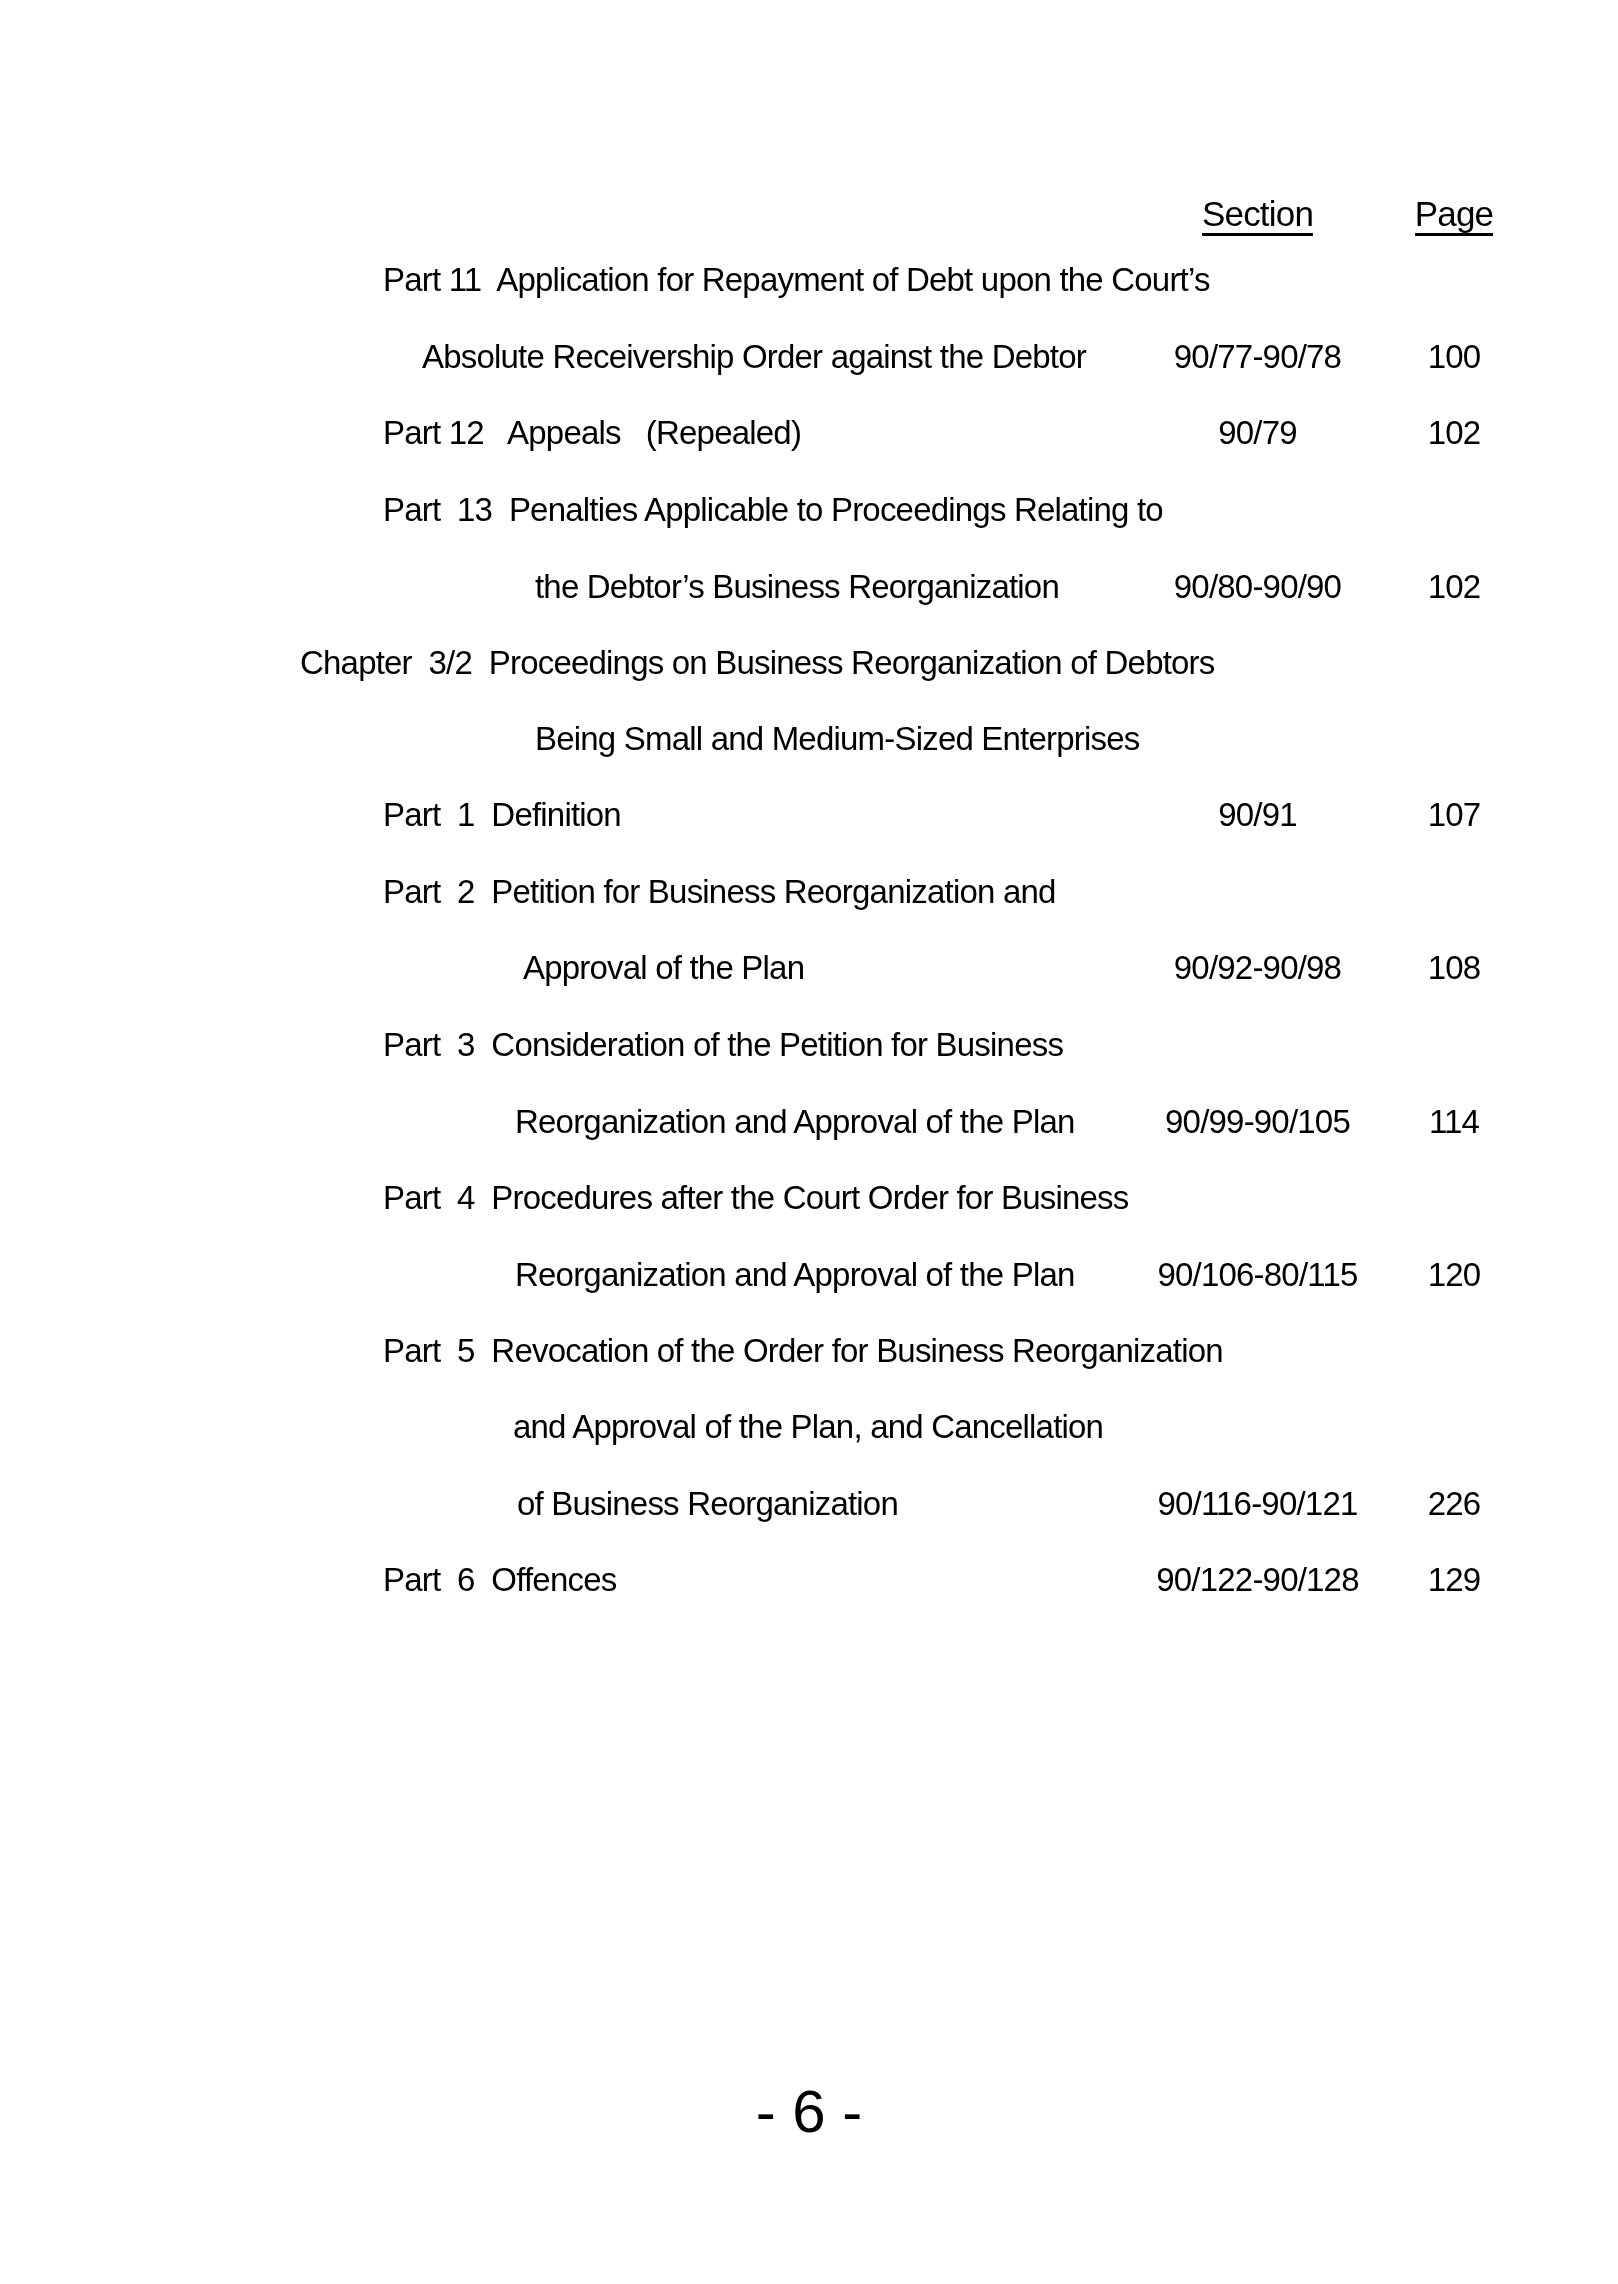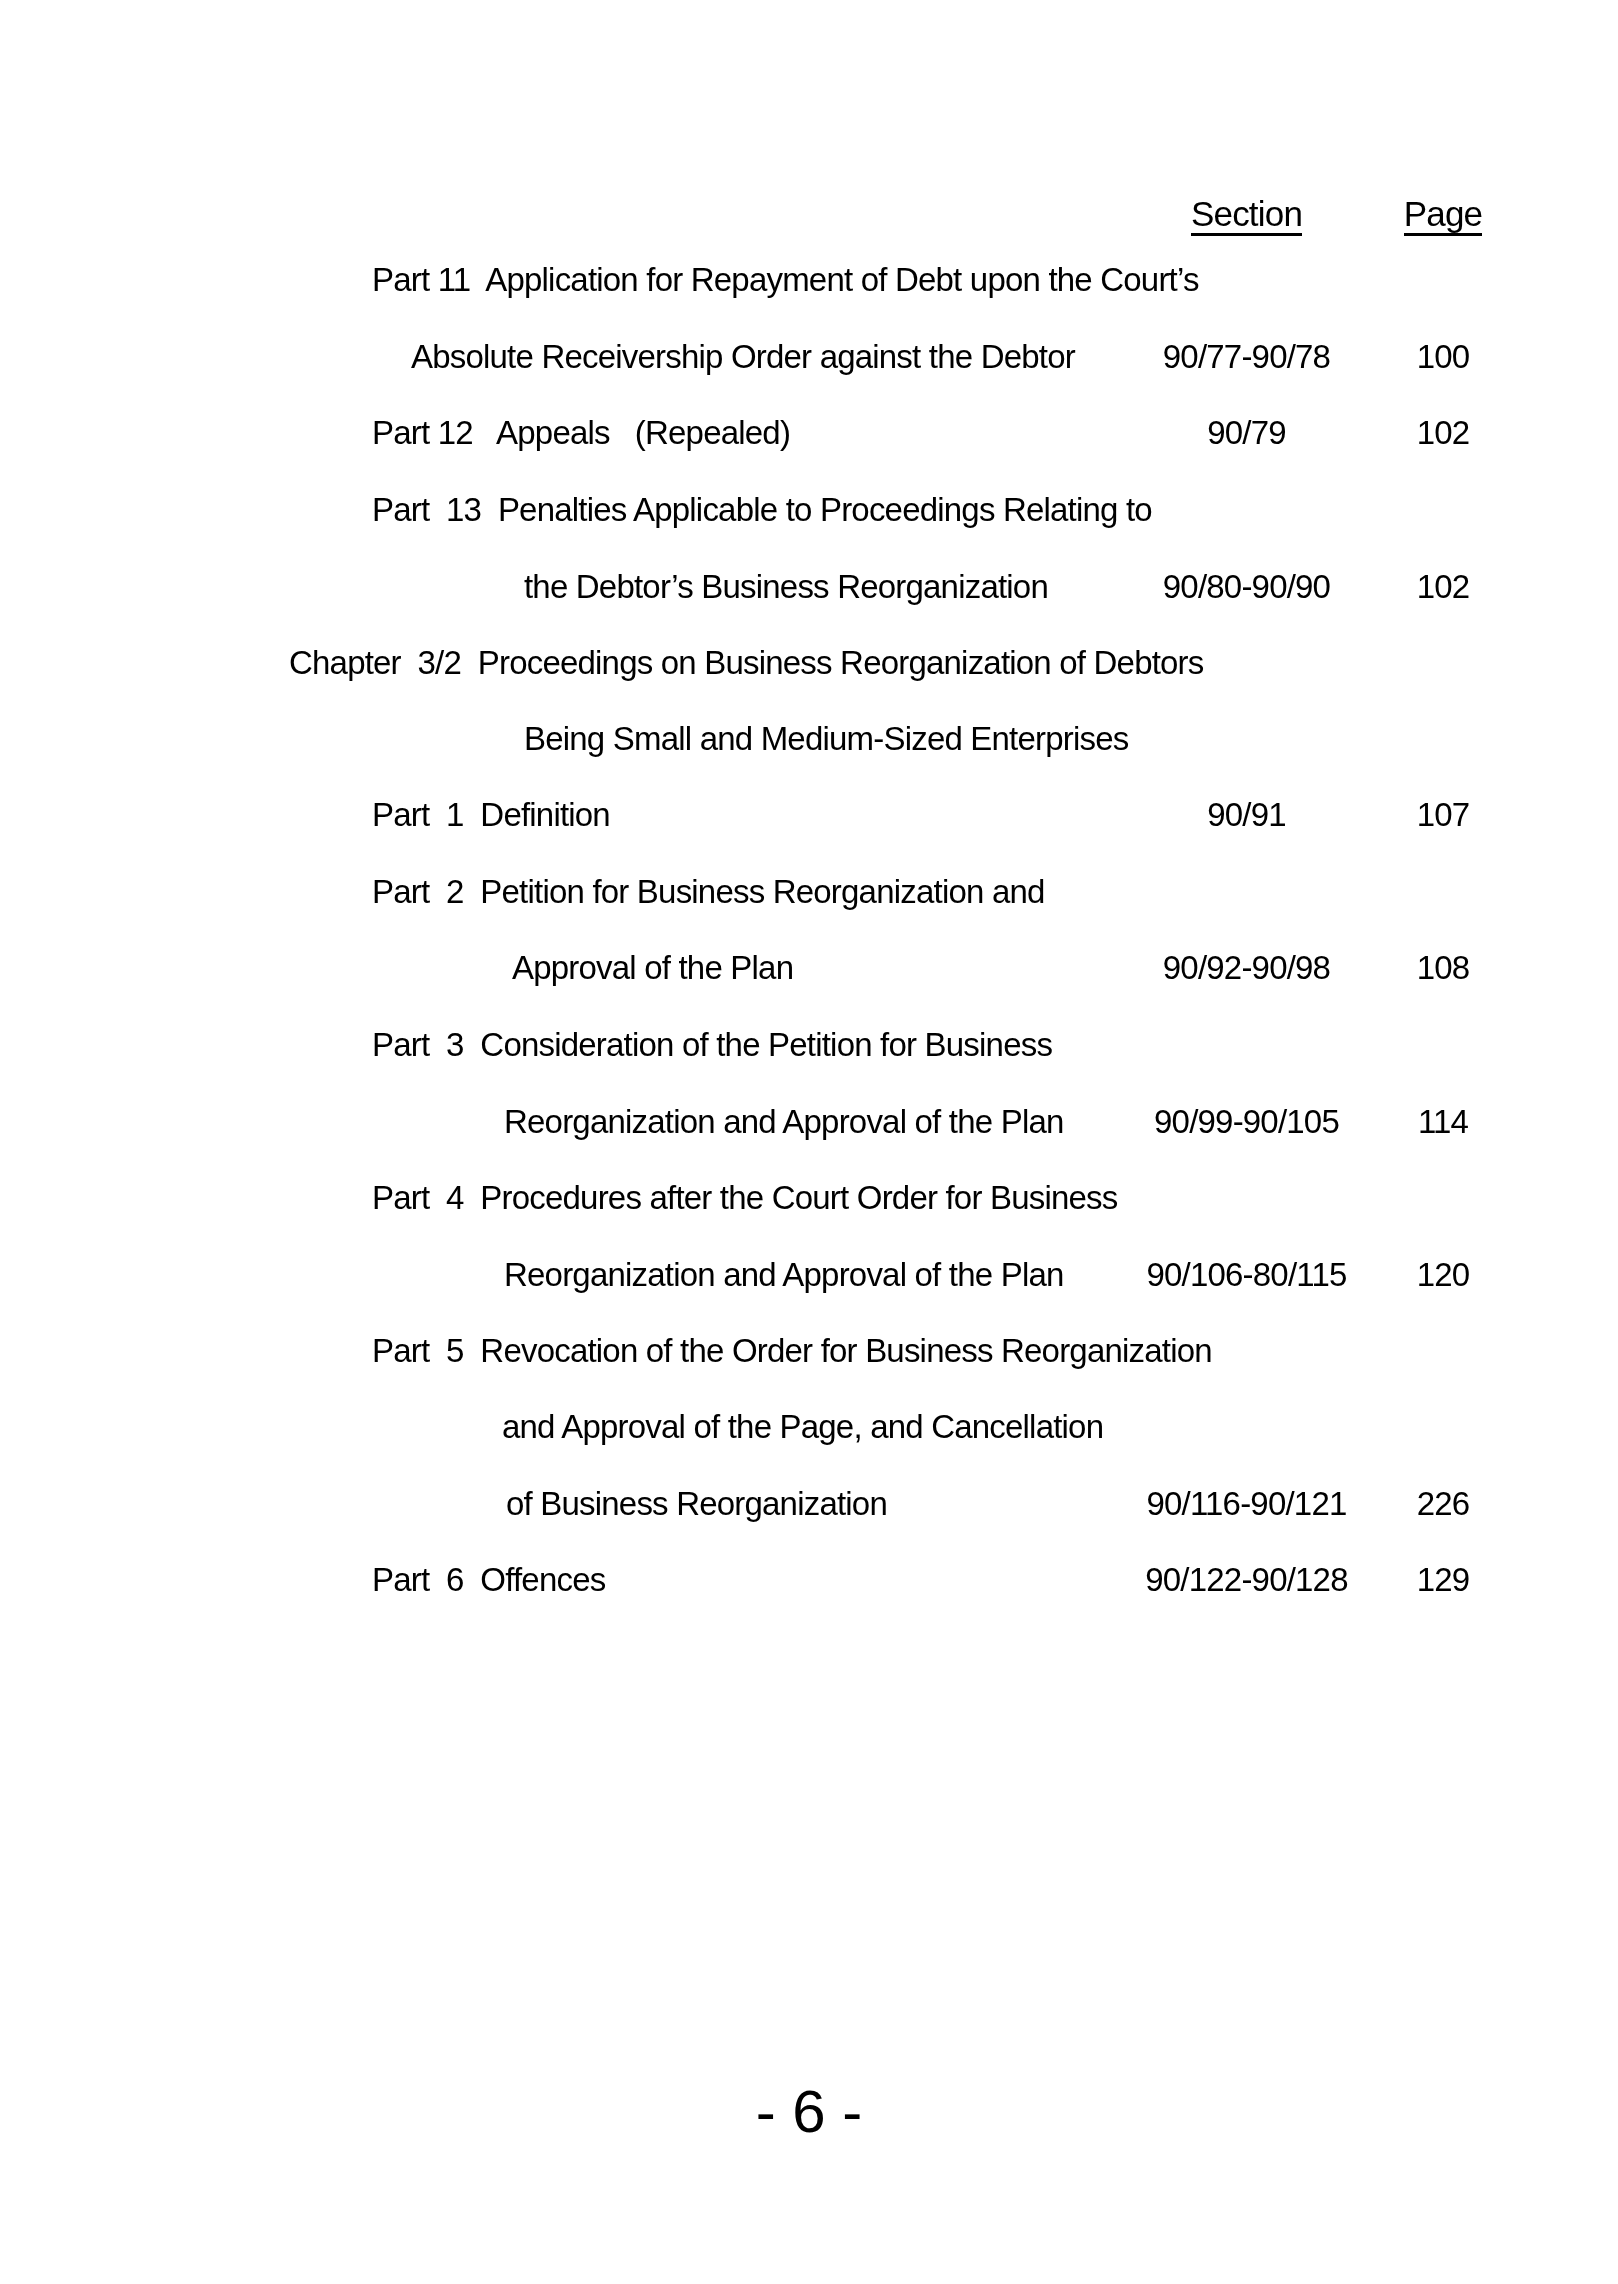--- a/index.html
+++ b/index.html
@@ -13,21 +13,21 @@
     height: 2284px;
     background: #ffffff;
     color: #000000;
     font-family: "Liberation Sans", sans-serif;
     font-size: 33px;
     letter-spacing: -0.8px;
     overflow: hidden;
   }
   .row {
     position: absolute;
-    left: 5px;
+    left: 16px;
     width: 1302px;
     height: 45px;
     line-height: 1;
   }
   .t {
     position: absolute;
     white-space: pre;
   }
   .t .italic {
   }
@@ -141,21 +141,21 @@
     <span class="t" style="left:499px">Reorganization and Approval of the Plan</span>
     <span class="sec">90/106-80/115</span>
     <span class="pg">120</span>
   </div>
 
   <div class="row" style="top:1334px">
     <span class="t" style="left:367px">Part  5  Revocation of the Order for Business Reorganization</span>
   </div>
 
   <div class="row" style="top:1410px">
-    <span class="t" style="left:497px">and Approval of the Page, and Cancellation</span>
+    <span class="t" style="left:497px">and Approval of the Plan, and Cancellation</span>
   </div>
 
   <div class="row" style="top:1487px">
     <span class="t" style="left:501px">of Business Reorganization</span>
     <span class="sec">90/116-90/121</span>
     <span class="pg">226</span>
   </div>
 
   <div class="row" style="top:1563px">
     <span class="t" style="left:367px">Part  6  Offences</span>

